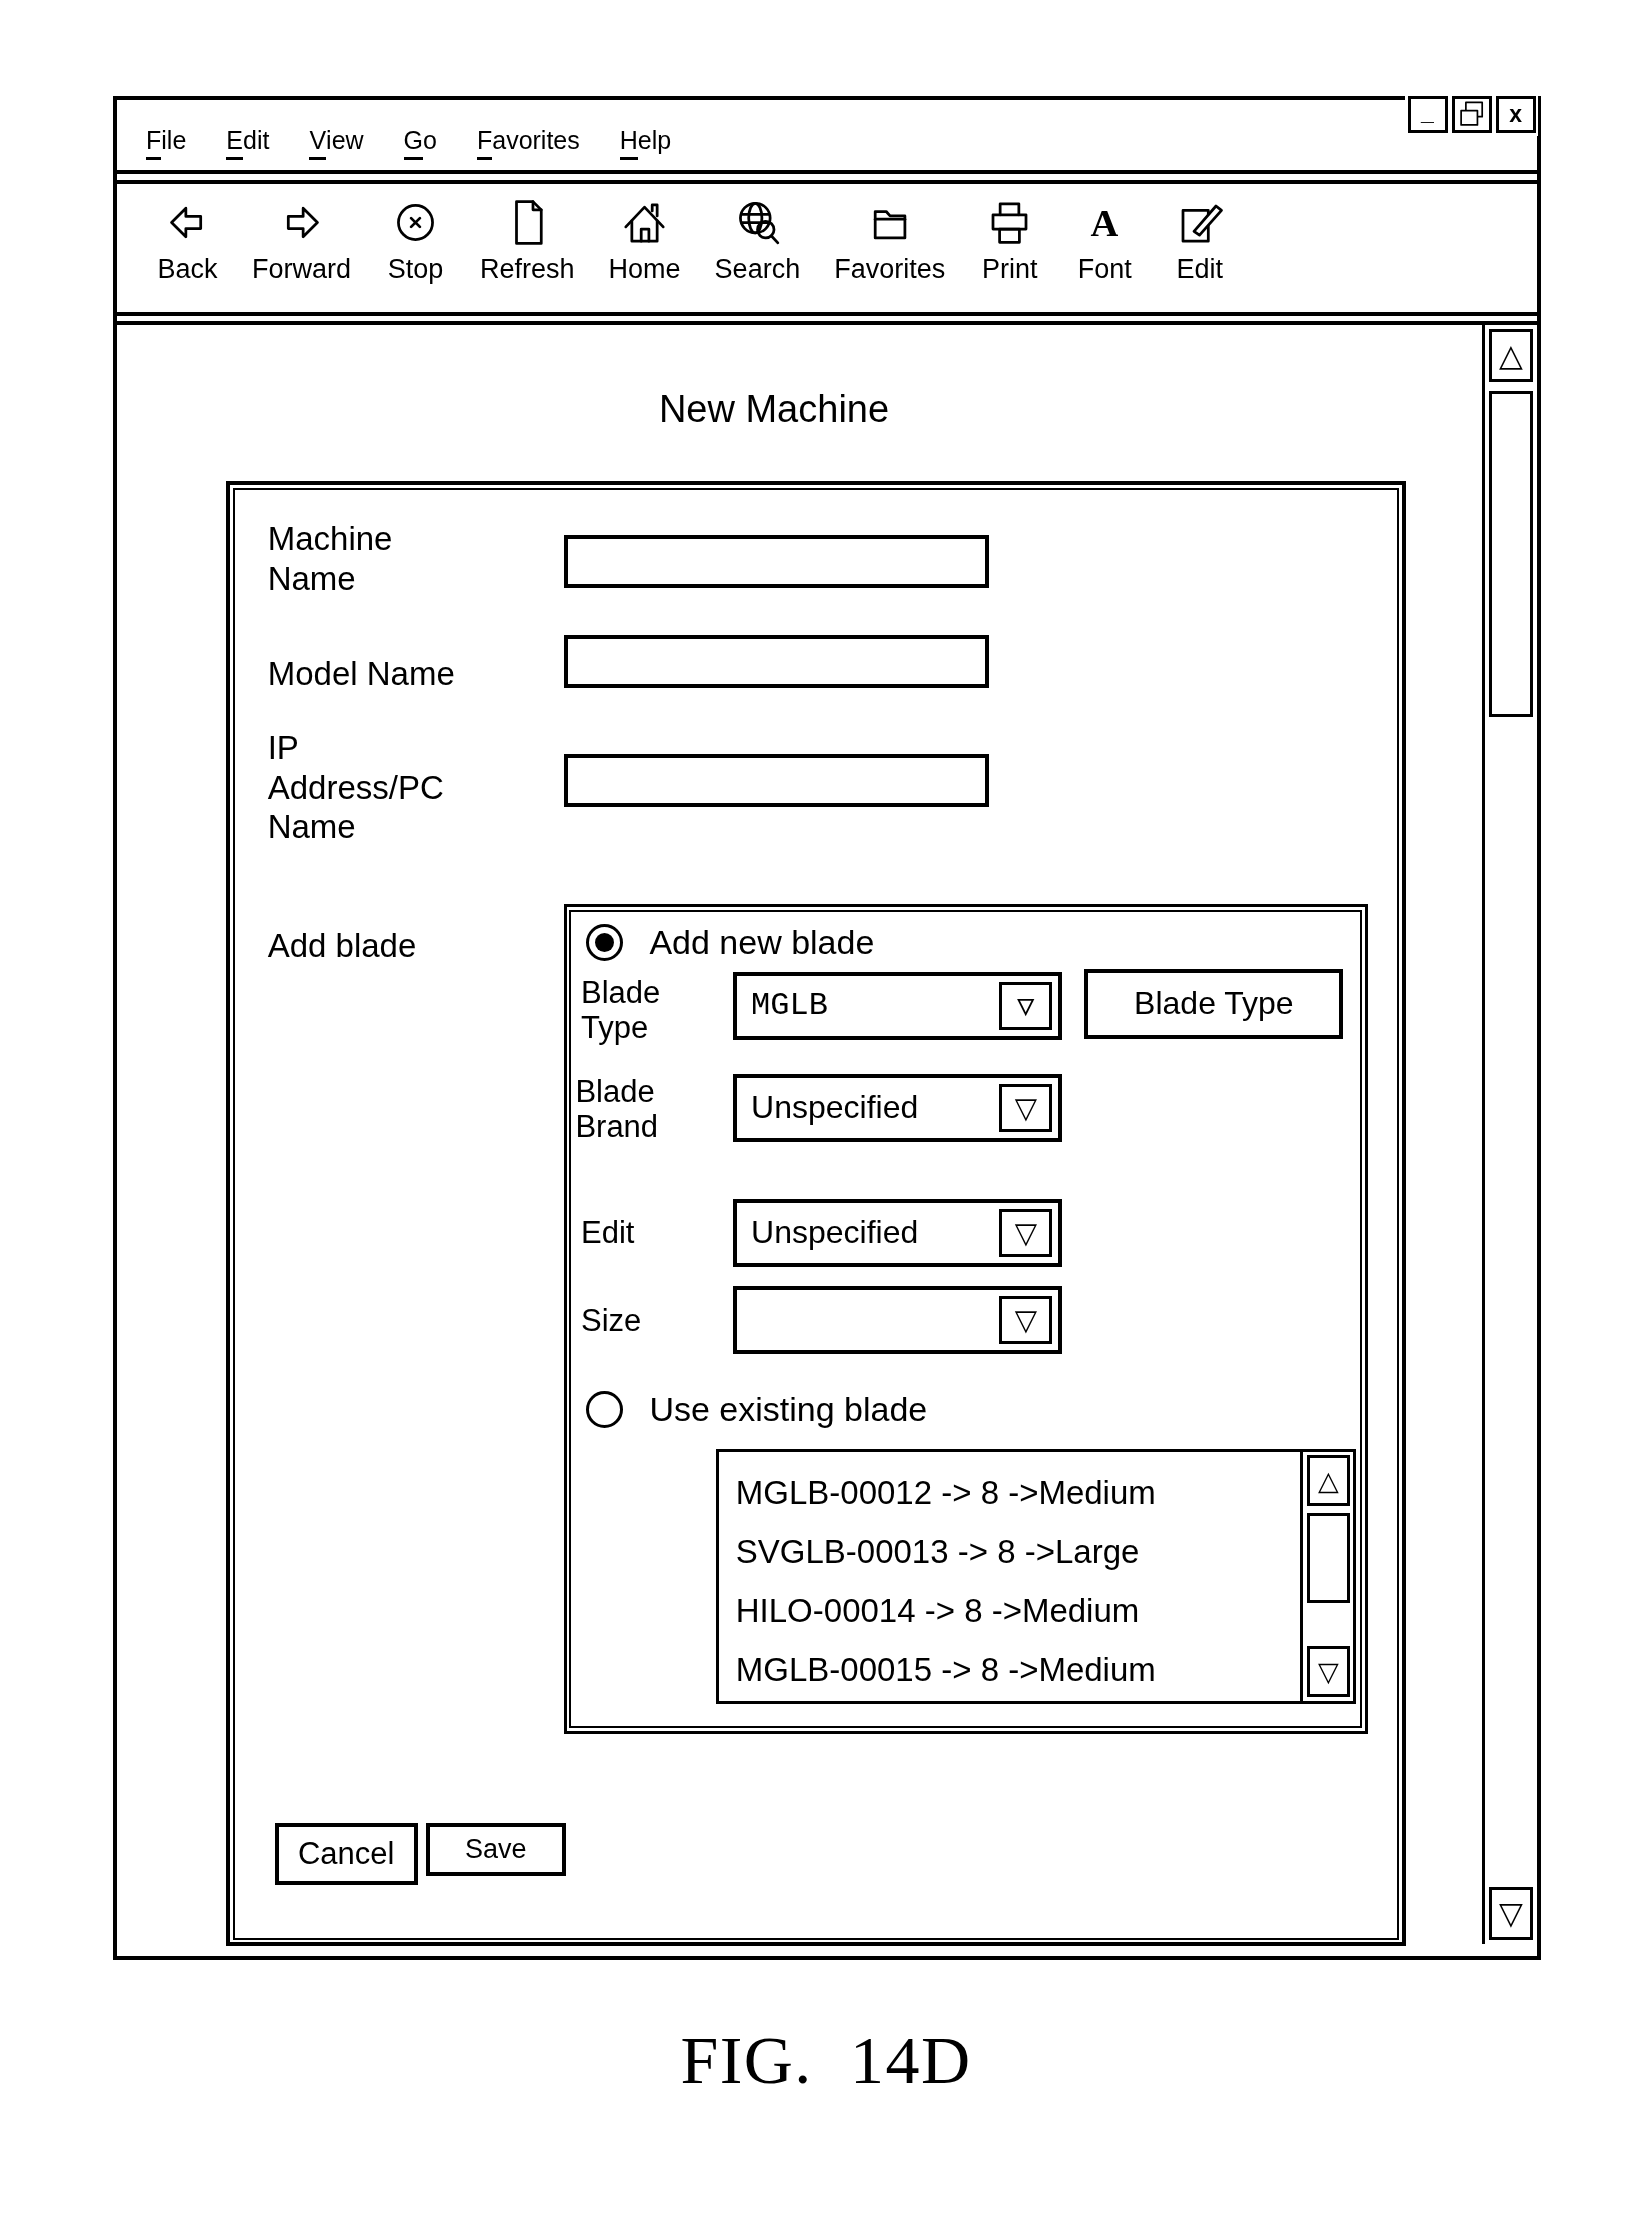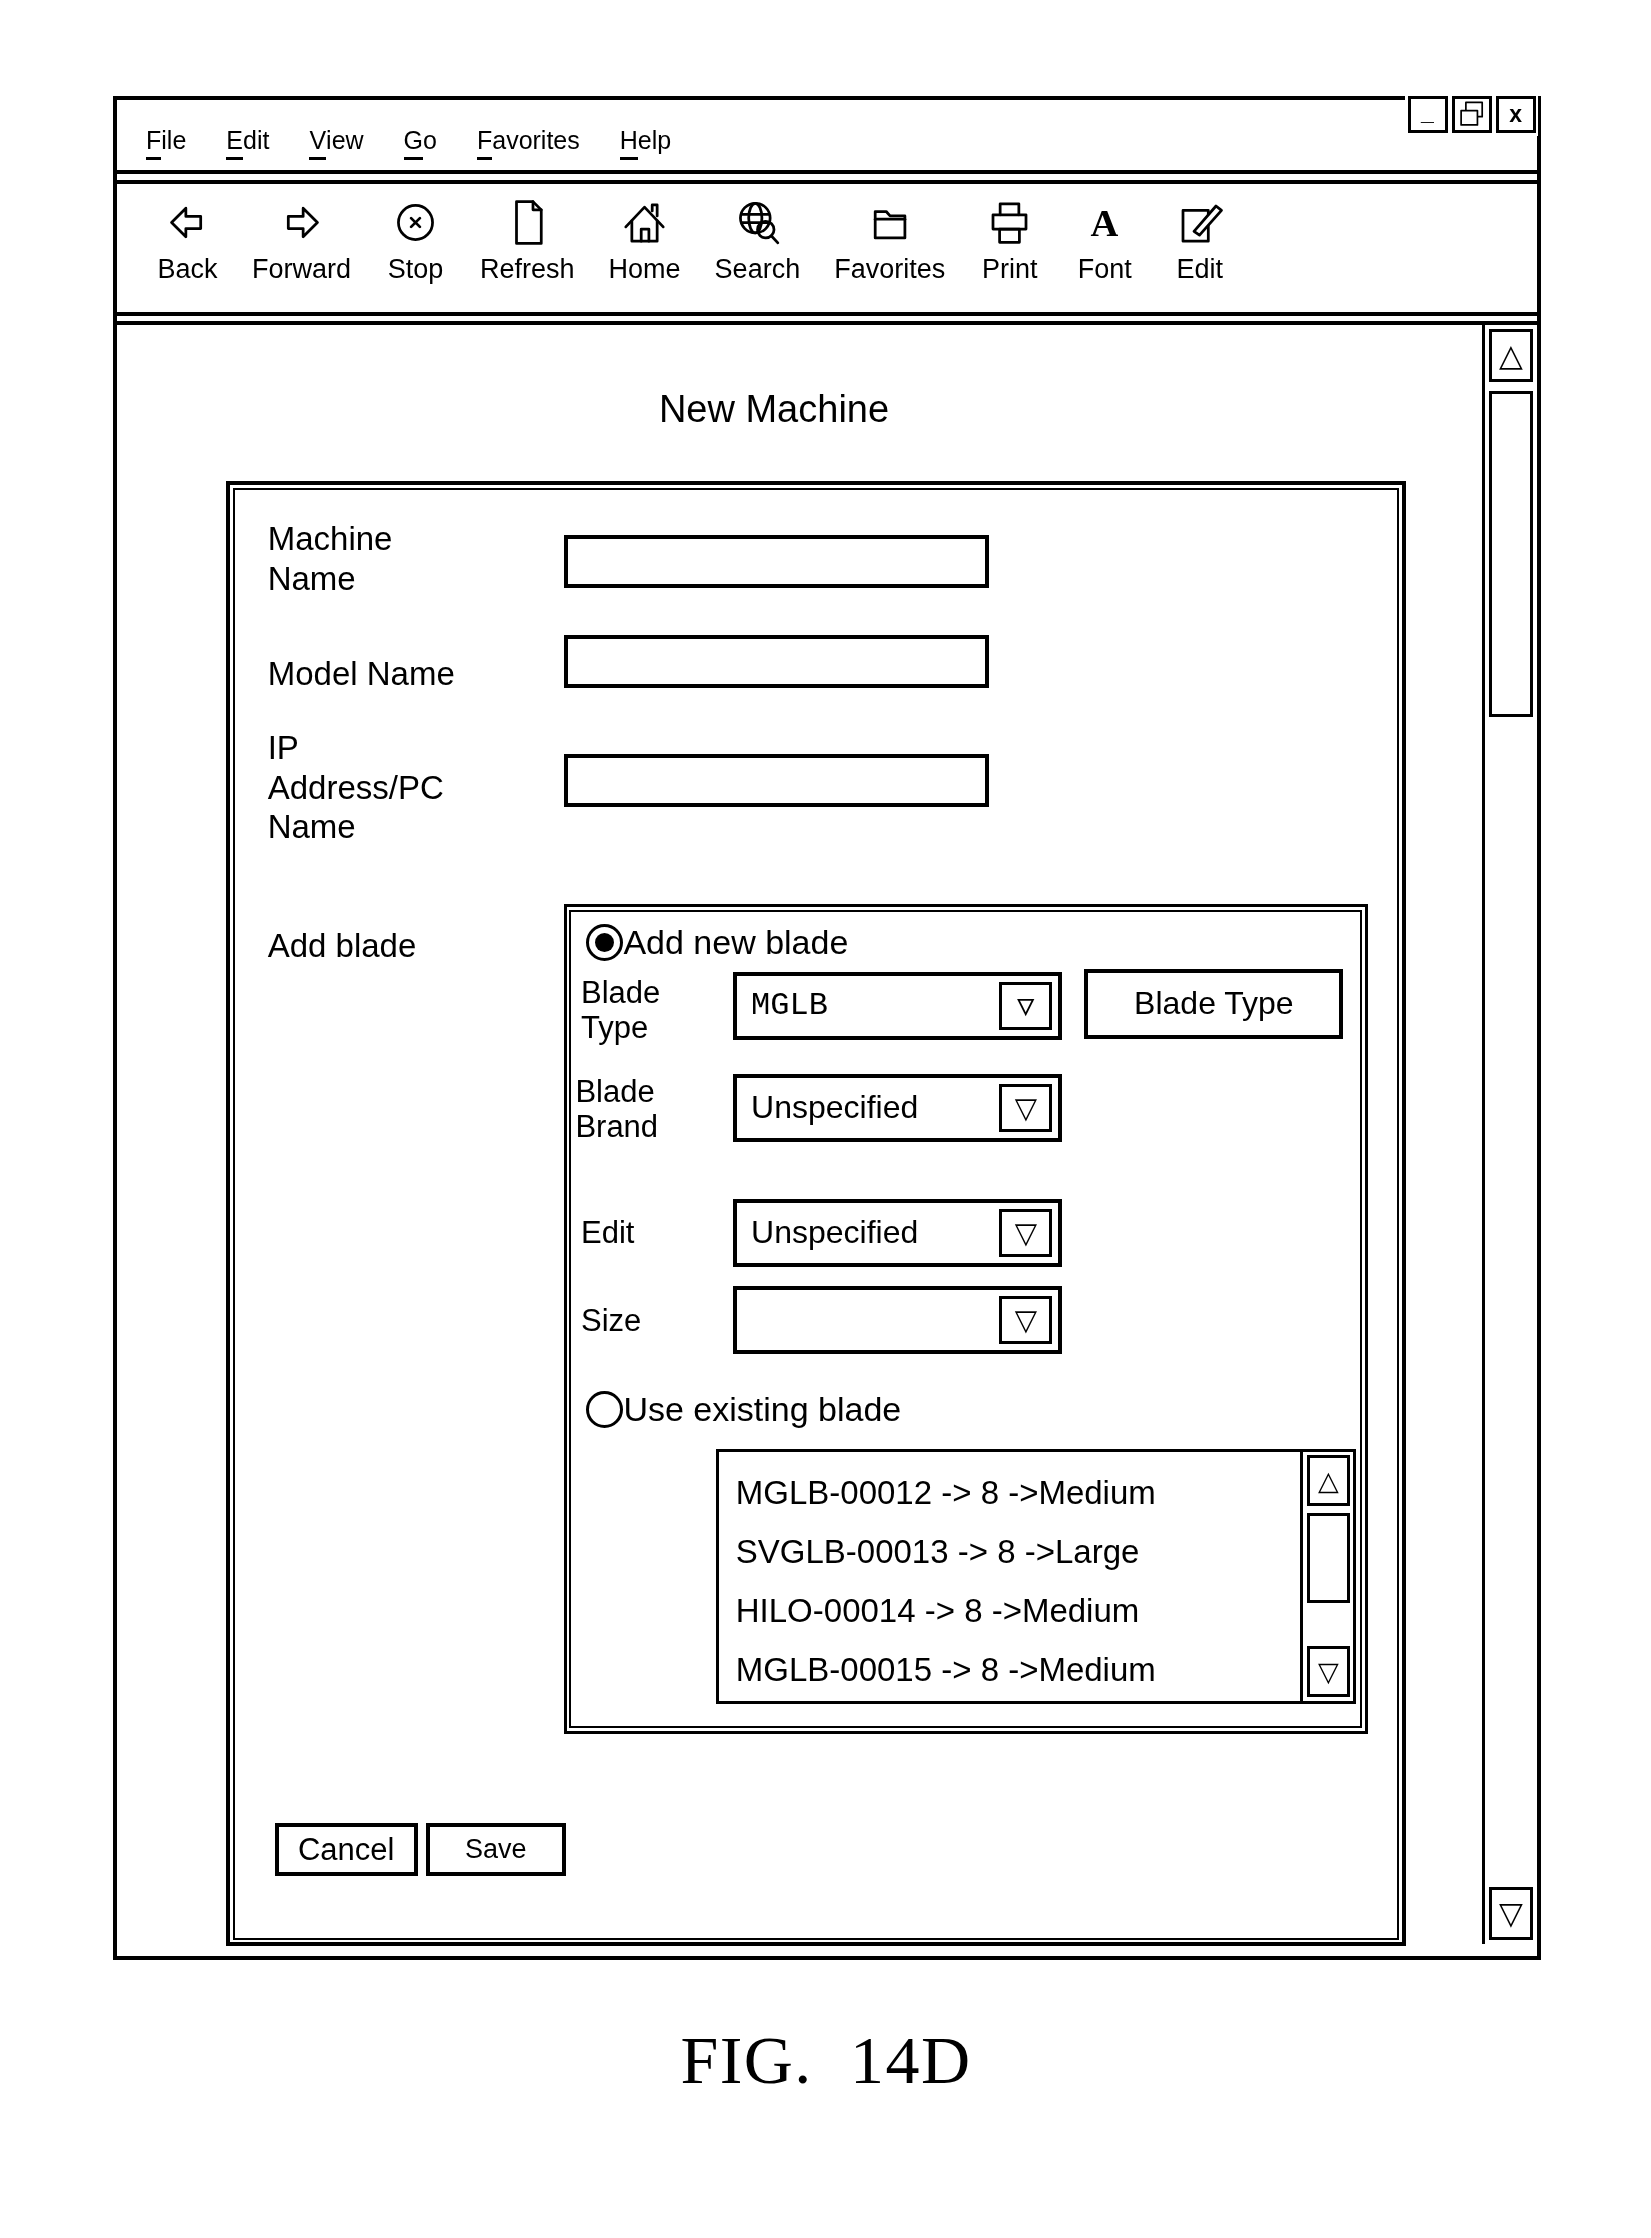--- a/index.html
+++ b/index.html
@@ -50,21 +50,21 @@
   .vs-thumb { position:absolute; left:4.1px; right:4.1px; top:66px; height:326px; border:3.4px solid #000; background:#fff; }
   
   .page-title { position:absolute; top:63px; left:0; width:1314px; text-align:center; font-size:38px; }
   .form-box { position:absolute; left:109px; top:156px; width:1180px; height:1465px; border:4.1px solid #000; }
   .form-box .inner { position:absolute; inset:2.7px; border:2.7px solid #000; }
   .flabel { position:absolute; font-size:33px; line-height:1.2; }
   .tinput { position:absolute; height:53px; border:4.1px solid #000; background:#fff; font-size:30px; padding:0 11px; width:425px; font-family:"Liberation Sans",sans-serif; }
   
   .group-box { position:absolute; left:329px; top:414px; width:804px; height:830px; border:3.4px solid #000; }
   .group-box .ginner { position:absolute; inset:2.7px; border:2.7px solid #000; }
-  .radio-row { position:absolute; display:flex; align-items:center; font-size:34px; }
+  .radio-row { position:absolute; display:flex; align-items:center; gap:26px; font-size:34px; }
   .radio { width:37px; height:37px; border:3.4px solid #000; border-radius:50%; position:relative; flex:0 0 auto; }
   .radio.selected::after {
     content:""; position:absolute; left:50%; top:50%; width:19px; height:19px;
     margin:-9.6px 0 0 -9.6px; background:#000; border-radius:50%;
   }
   .glabel { position:absolute; font-size:31px; line-height:1.15; }
   .combo { position:absolute; width:329px; height:68px; border:4.1px solid #000; background:#fff; }
   .combo .val { position:absolute; left:13.7px; top:0; bottom:0; display:flex; align-items:center; font-size:32px; }
   .combo .drop {
     position:absolute; right:6.1px; top:6.1px; bottom:6.1px; width:53px; border:3.4px solid #000;
@@ -278,21 +278,21 @@
                 <div class="ls-thumb"></div>
                 <div class="ls-btn down">
                   <span>▽</span>
                 </div>
               </div>
             </div>
 
           </div>
         </div>
 
-        <div class="push-btn" style="left:40px; top:1333px; width:143px; height:53px; font-size:31px;">Cancel</div>
+        <div class="push-btn" style="left:40px; top:1333px; width:143px; height:62px; font-size:31px;">Cancel</div>
         <div class="push-btn" style="left:191px; top:1333px; width:140px; height:53px; font-size:27px;">Save</div>
 
       </div>
     </div>
 
   </div>
 </div>
 
 <div class="fig-caption">FIG. 14D</div>
 

